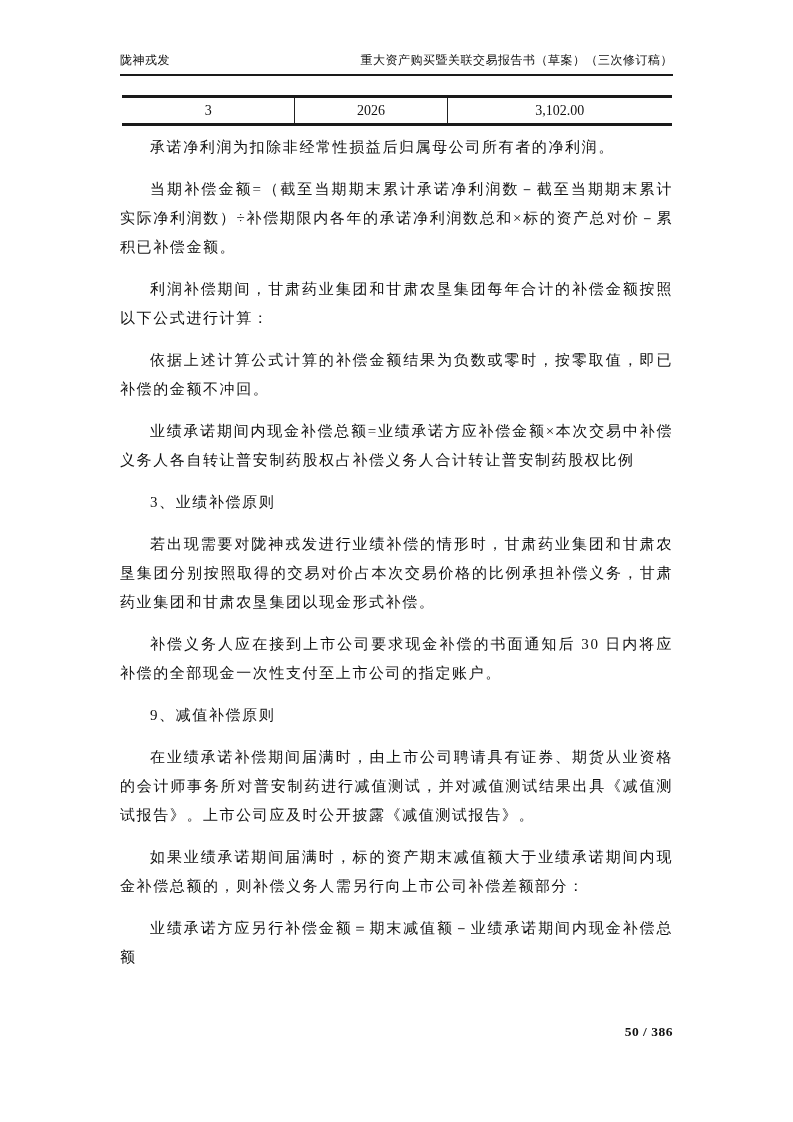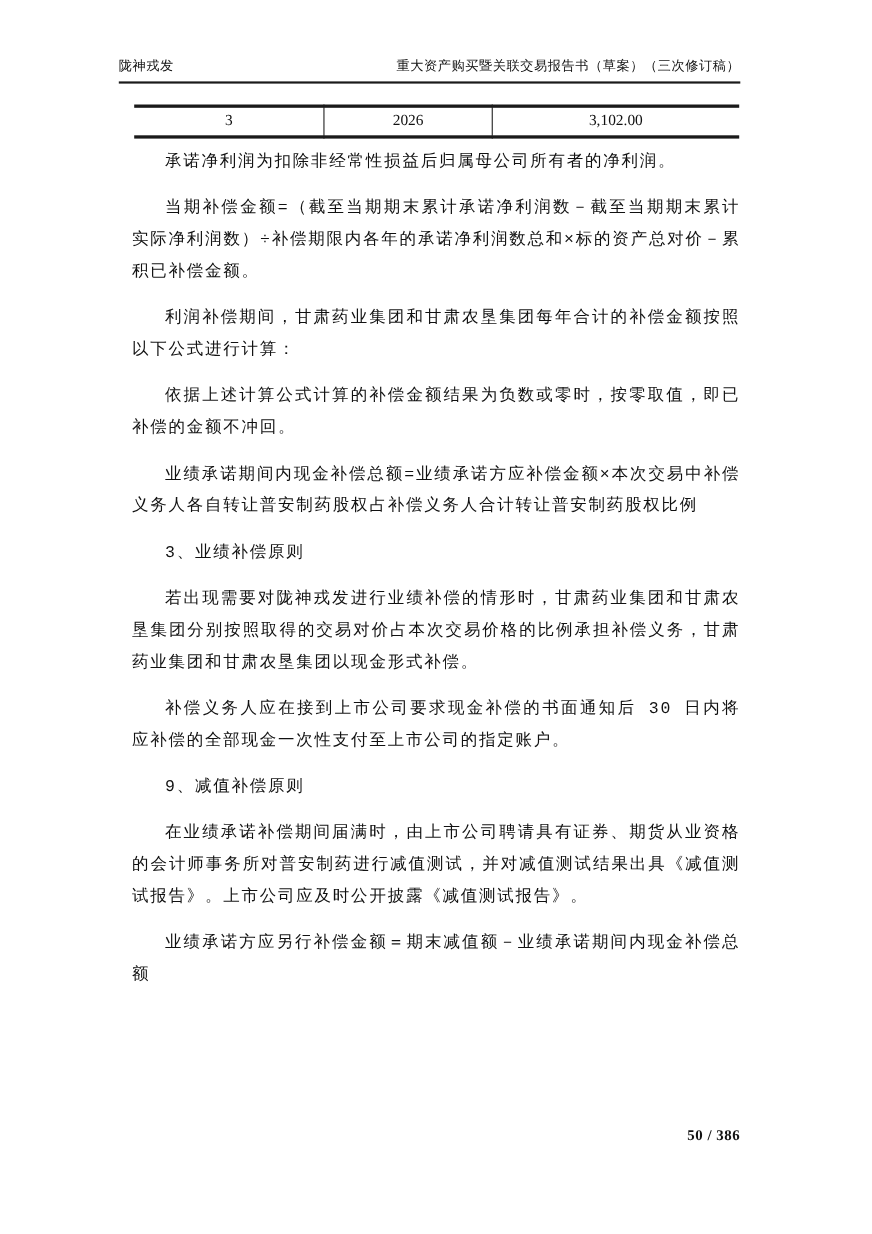--- a/index.html
+++ b/index.html
@@ -12,21 +12,21 @@
     width: 793px;
     height: 1122px;
     background: #ffffff;
     color: #111111;
     font-family: "Liberation Serif", "DejaVu Serif", serif;
     overflow: hidden;
   }
   
   .header {
     position: absolute;
-    left: 108px;
+    left: 120px;
     right: 120px;
     top: 52px;
     display: flex;
     justify-content: space-between;
     align-items: flex-end;
     font-size: 12px;
     letter-spacing: 0.5px;
     border-bottom: 2px solid #1a1a1a;
     padding-bottom: 5px;
   }
@@ -53,21 +53,20 @@
   
   .body-text {
     position: absolute;
     left: 120px;
     right: 120px;
     top: 133px;
     font-size: 15px;
     line-height: 29px;
     letter-spacing: 1.6px;
     text-align: justify;
-    font-family: Liberation Mono, monospace;
   }
   .body-text p {
     margin: 0 0 13px 0;
     text-indent: 2em;
   }
   
   .footer {
     position: absolute;
     right: 120px;
     top: 1024px;
@@ -100,20 +99,21 @@
     <p>承诺净利润为扣除非经常性损益后归属母公司所有者的净利润。</p>
     <p>当期补偿金额=（截至当期期末累计承诺净利润数－截至当期期末累计实际净利润数）÷补偿期限内各年的承诺净利润数总和×标的资产总对价－累积已补偿金额。</p>
     <p>利润补偿期间，甘肃药业集团和甘肃农垦集团每年合计的补偿金额按照以下公式进行计算：</p>
     <p>依据上述计算公式计算的补偿金额结果为负数或零时，按零取值，即已补偿的金额不冲回。</p>
     <p>业绩承诺期间内现金补偿总额=业绩承诺方应补偿金额×本次交易中补偿义务人各自转让普安制药股权占补偿义务人合计转让普安制药股权比例</p>
     <p>3、业绩补偿原则</p>
     <p>若出现需要对陇神戎发进行业绩补偿的情形时，甘肃药业集团和甘肃农垦集团分别按照取得的交易对价占本次交易价格的比例承担补偿义务，甘肃药业集团和甘肃农垦集团以现金形式补偿。</p>
     <p>补偿义务人应在接到上市公司要求现金补偿的书面通知后 30 日内将应补偿的全部现金一次性支付至上市公司的指定账户。</p>
     <p>9、减值补偿原则</p>
     <p>在业绩承诺补偿期间届满时，由上市公司聘请具有证券、期货从业资格的会计师事务所对普安制药进行减值测试，并对减值测试结果出具《减值测试报告》。上市公司应及时公开披露《减值测试报告》。</p>
+    <p>如果业绩承诺期间届满时，标的资产期末减值额大于业绩承诺期间内现金补偿总额的，则补偿义务人需另行向上市公司补偿差额部分：</p>
     <p>业绩承诺方应另行补偿金额＝期末减值额－业绩承诺期间内现金补偿总额</p>
   </div>
 
   <div class="footer">
     <span>50 / 386</span>
   </div>
 
 </div>
 
 </body></html>

